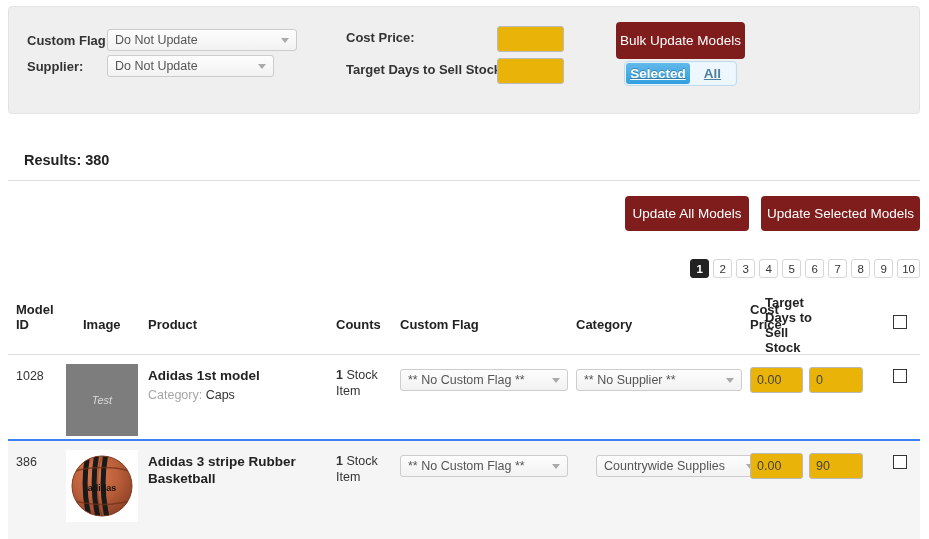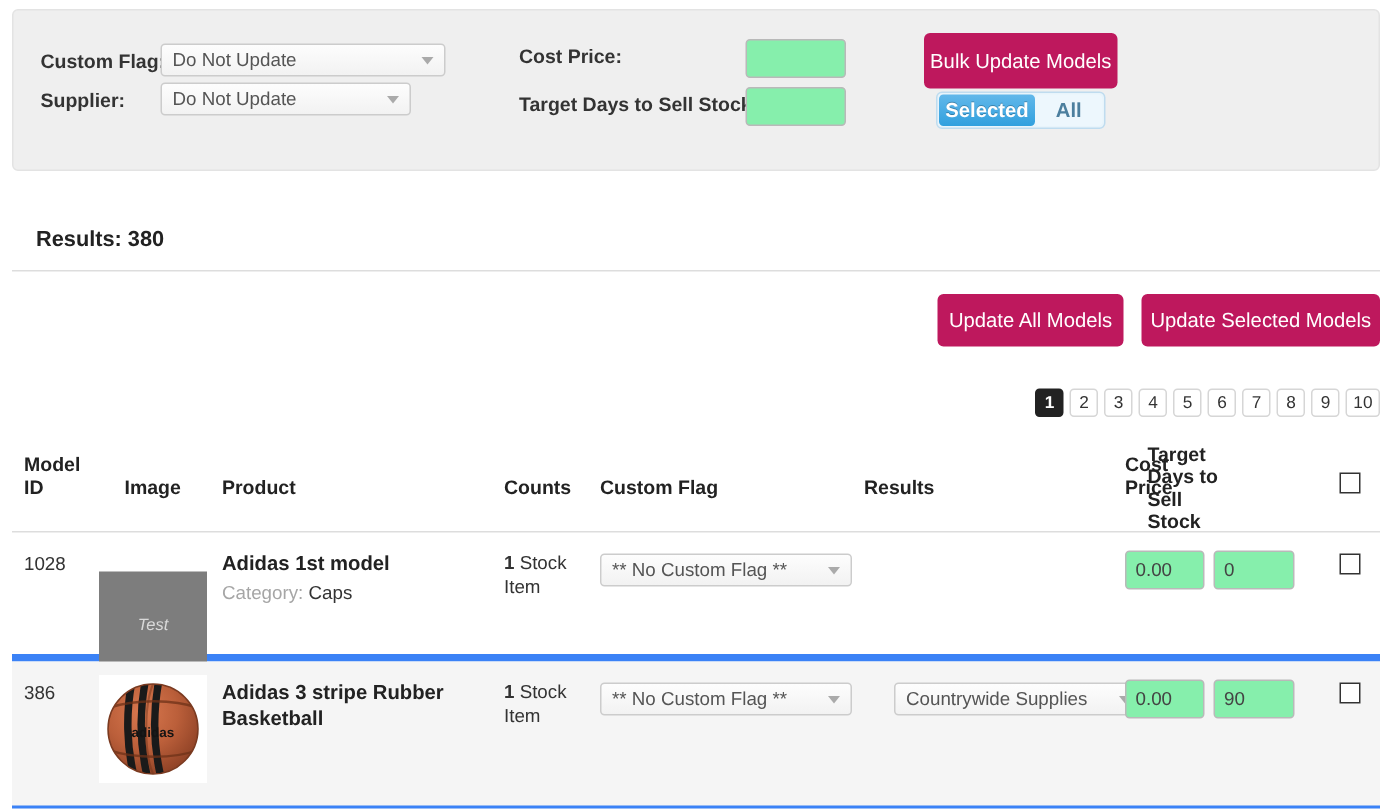--- a/index.html
+++ b/index.html
@@ -64,33 +64,33 @@
     width: 0;
     height: 0;
     border-left: 4px solid transparent;
     border-right: 4px solid transparent;
     border-top: 5px solid #aaaaaa;
   }
 
   
   .txt {
     box-sizing: border-box;
-    background: #86efac;
+    background: #eab308;
     border: 1px solid #b9b9b9;
     border-radius: 3px;
     height: 26px;
     font-size: 12.5px;
     color: #444;
     padding: 0 6px;
     line-height: 24px;
   }
 
   
   .btn-green {
-    background: #be185d;
+    background: #7f1d1d;
     color: #ffffff;
     border: none;
     border-radius: 4px;
     font-family: "Liberation Sans", sans-serif;
     font-size: 13.5px;
     text-align: center;
     cursor: pointer;
     white-space: nowrap;
     display: flex;
     align-items: center;
@@ -109,20 +109,21 @@
     box-sizing: border-box;
   }
   .toggle .seg {
     display: flex;
     align-items: center;
     justify-content: center;
     font-weight: bold;
     font-size: 13.5px;
     cursor: pointer;
     box-sizing: border-box;
+    text-decoration: underline;
   }
   .toggle .seg.on {
     background: linear-gradient(#62b8ea, #31a0de);
     color: #ffffff;
     border-radius: 3px;
     text-shadow: 0 -1px 0 rgba(0,0,0,.25);
   }
   .toggle .seg.off {
     background: #edf7fd;
     color: #4c7f9e;
@@ -191,21 +192,21 @@
   }
   .th {
     position: absolute;
     font-weight: bold;
     font-size: 13px;
     color: #222;
     line-height: 15px;
   }
   .row {
     position: relative;
-    border-bottom: 5px solid #3b82f6;
+    border-bottom: 2px solid #3b82f6;
     box-sizing: border-box;
   }
   .row.alt { background: #f5f5f5; }
   .cell { position: absolute; box-sizing: border-box; }
   .model-id { font-size: 12.5px; color: #333; }
   .prod-name { font-weight: bold; font-size: 13.5px; color: #222; line-height: 17px; }
   .prod-cat { font-size: 12.5px; color: #333; line-height: 17px; margin-top: 3px; }
   .prod-cat .lbl { color: #a6a6a6; margin-top: 14px; }
   .counts { font-size: 12.5px; color: #333; line-height: 16px; }
   .counts b { font-weight: bold; }
@@ -310,32 +311,32 @@
 </div>
 
 <div class="tbl">
 
   <div class="thead">
     <div class="th" style="left:8px; top:10px; width:40px;">Model ID</div>
     <div class="th" style="left:60px; top:25px;padding-left:15px;">Image</div>
     <div class="th" style="left:140px; top:25px;">Product</div>
     <div class="th" style="left:328px; top:25px;">Counts</div>
     <div class="th" style="left:392px; top:25px;">Custom Flag</div>
-    <div class="th" style="left:568px; top:25px;">Results</div>
+    <div class="th" style="left:568px; top:25px;">Category</div>
     <div class="th" style="left:742px; top:10px; width:42px;">Cost Price</div>
     <div class="th" style="left:757px; top:3px; width:62px;">Target Days to Sell Stock</div>
     <div class="th" style="left:885px; top:23px;">
       <span class="cbx"></span>
     </div>
   </div>
 
   <div class="row" style="height:86px;">
     <div class="cell model-id" style="left:8px; top:14px;">1028</div>
 
-    <div class="cell" style="left:58px; top:9px;margin-top:17px;">
+    <div class="cell" style="left:58px; top:9px;">
       <div class="thumb thumb-test">
         <span>Test</span>
       </div>
     </div>
 
     <div class="cell" style="left:140px; top:12px; width:180px;">
       <div class="prod-name">Adidas 1st model</div>
       <div class="prod-cat">
         <span class="lbl">Category:</span>
         <span>Caps</span>
@@ -347,20 +348,26 @@
       <span>Stock Item</span>
     </div>
 
     <div class="cell" style="left:392px; top:14px;">
       <div class="sel" style="width:168px;">
         <span>** No Custom Flag **</span>
         <span class="caret"></span>
       </div>
     </div>
 
+    <div class="cell" style="left:568px; top:14px;">
+      <div class="sel" style="width:166px;">
+        <span>** No Supplier **</span>
+        <span class="caret"></span>
+      </div>
+    </div>
 
     <input class="txt" style="position: absolute; left: 742px; top: 12px; width: 53px;" type="text" value="0.00">
 
     <input class="txt" style="position: absolute; left: 801px; top: 12px; width: 54px;" type="text" value="0">
 
     <div class="cell" style="left:885px; top:14px;">
       <span class="cbx"></span>
     </div>
   </div>
 

